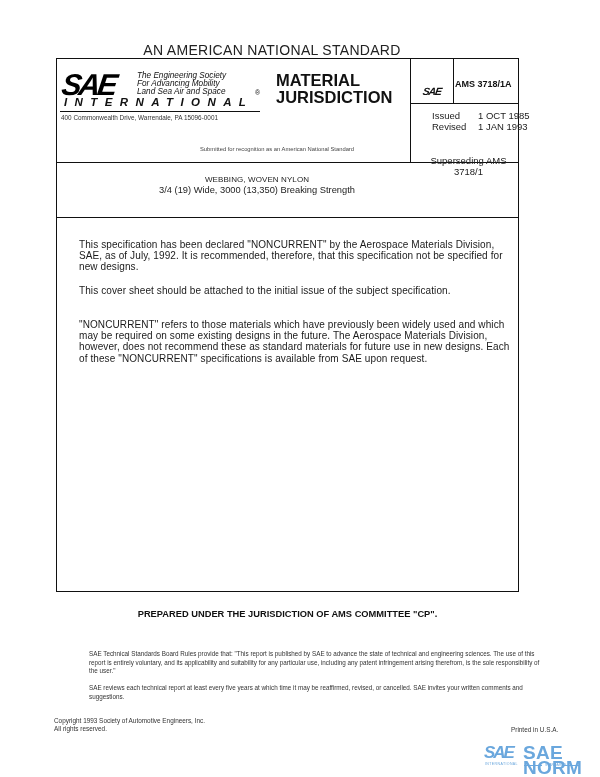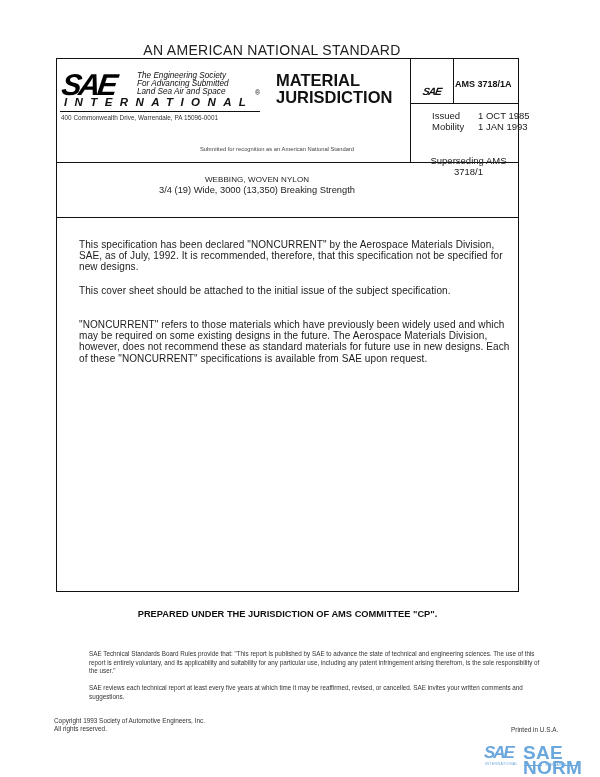--- a/index.html
+++ b/index.html
@@ -73,38 +73,38 @@
 
 <div class="abs frame"></div>
 <div class="abs hline" style="left:56px; top:162px; width:463px;"></div>
 <div class="abs hline" style="left:56px; top:217px; width:463px;"></div>
 <div class="abs vline" style="left:410px; top:58px; height:105px;"></div>
 <div class="abs vline" style="left:453px; top:58px; height:46px;"></div>
 <div class="abs hline" style="left:410px; top:103px; width:109px;"></div>
 
 <div class="abs sae-big">SAE</div>
 <div class="abs soc-line" style="top:72px;">The Engineering Society</div>
-<div class="abs soc-line" style="top:80px;">For Advancing Submitted</div>
+<div class="abs soc-line" style="top:80px;">For Advancing Mobility</div>
 <div class="abs soc-line" style="top:88px;">Land Sea Air and Space</div>
 <div class="abs reg">®</div>
 <div class="abs intl">INTERNATIONAL</div>
 <div class="abs logo-rule"></div>
 <div class="abs addr">400 Commonwealth Drive, Warrendale, PA 15096-0001</div>
 
 <div class="abs title">
   <div>MATERIAL</div>
   <div>JURISDICTION</div>
 </div>
 <div class="abs submitted">Submitted for recognition as an American National Standard</div>
 
 <div class="abs sae-small">SAE</div>
 <div class="abs amsno">AMS  3718/1A</div>
 <div class="abs issue-row" style="left:432px; top:110px;">Issued</div>
 <div class="abs issue-row" style="left:478px; top:110px;">1 OCT 1985</div>
-<div class="abs issue-row" style="left:432px; top:121px;">Mobility</div>
+<div class="abs issue-row" style="left:432px; top:121px;">Revised</div>
 <div class="abs issue-row" style="left:478px; top:121px;">1 JAN 1993</div>
 <div class="abs superseding">Superseding  AMS  3718/1</div>
 
 <div class="abs subject">
   <div class="l1">WEBBING, WOVEN NYLON</div>
   <div>3/4  (19)  Wide,  3000  (13,350)  Breaking  Strength</div>
 </div>
 
 <div class="abs body" style="top:239px;">
     <p>This specification has been declared "NONCURRENT" by the Aerospace Materials Division, SAE, as of July, 1992. It is recommended, therefore, that this specification not be specified for new designs.</p>

